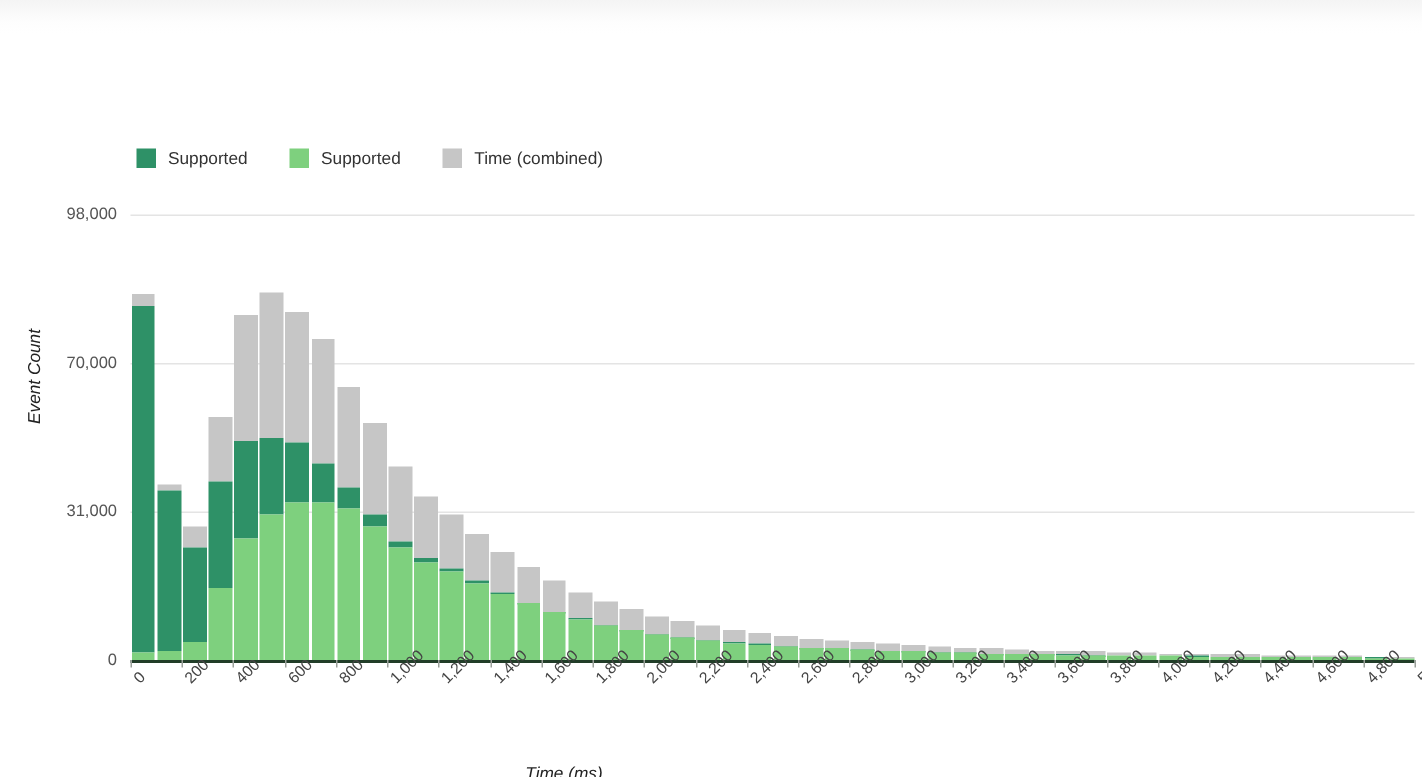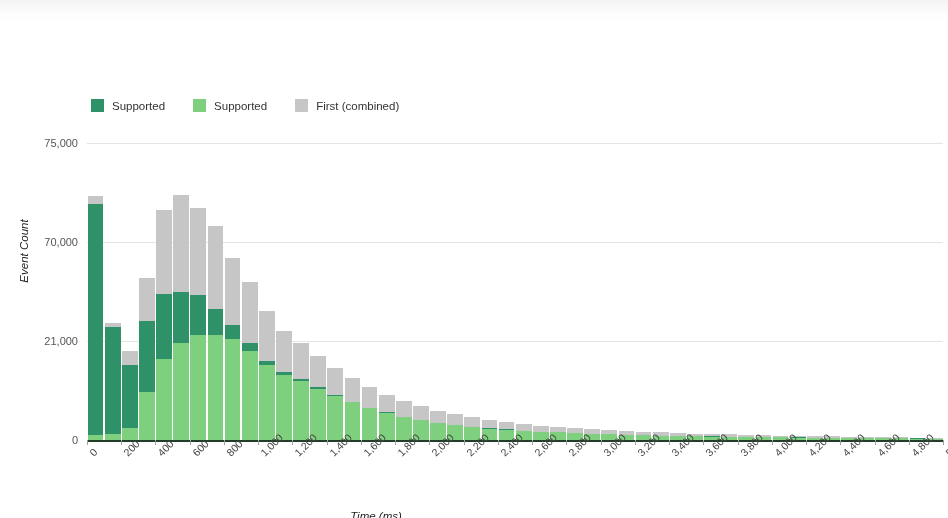--- a/index.html
+++ b/index.html
@@ -190,29 +190,29 @@
         <div class="legend-item">
           <span class="legend-swatch" style="background: rgb(46, 145, 103);"></span>
           <span class="legend-label">Supported</span>
         </div>
         <div class="legend-item">
           <span class="legend-swatch" style="background: rgb(126, 208, 126);"></span>
           <span class="legend-label">Supported</span>
         </div>
         <div class="legend-item">
           <span class="legend-swatch" style="background: rgb(198, 198, 198);"></span>
-          <span class="legend-label">First (combined)</span>
+          <span class="legend-label">Time (combined)</span>
         </div>
       </div>
 
     <div id="ytick-col">
         <div class="ytick-label" style="top: 297px;">0</div>
-        <div class="ytick-label" style="top: 198px;">21,000</div>
+        <div class="ytick-label" style="top: 198px;">31,000</div>
         <div class="ytick-label" style="top: 99px;">70,000</div>
-        <div class="ytick-label" style="top: 0px;">75,000</div>
+        <div class="ytick-label" style="top: 0px;">98,000</div>
       </div>
 
     <div id="ylabel-axis">Event Count</div>
 
     <div id="plot-wrap">
       <div id="plot-area">
         <div id="gridlines">
             <div class="gridline" style="top: 297px; background: transparent;"></div>
             <div class="gridline" style="top: 198px;"></div>
             <div class="gridline" style="top: 99px;"></div>

